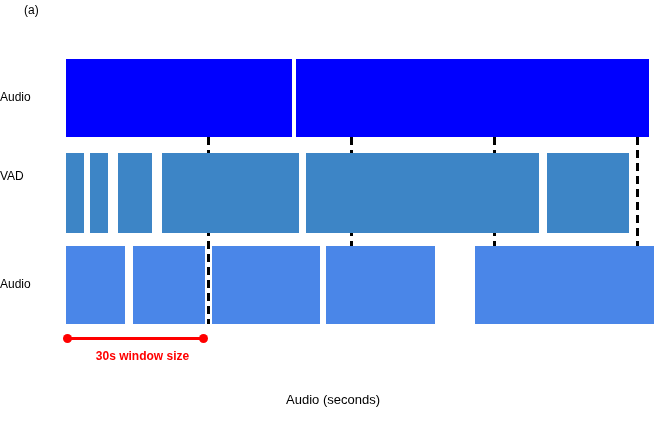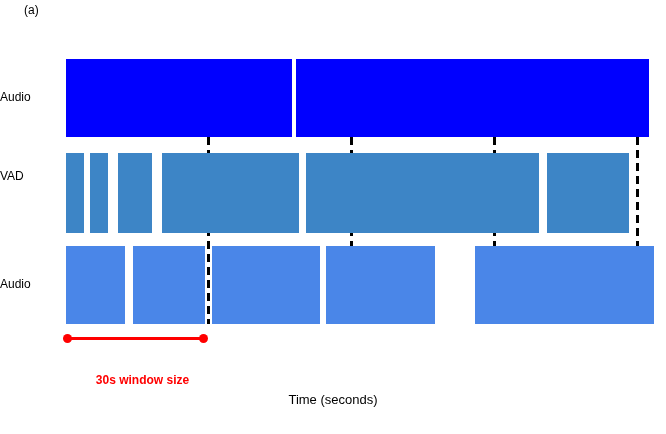--- a/index.html
+++ b/index.html
@@ -6,29 +6,29 @@
   #canvas{position:relative;width:666px;height:434px;background:#ffffff;overflow:hidden;}
   .txt{position:absolute;color:#000;}
   #corner-label{left:24px;top:3px;font-size:12px;}
   #axis-label{left:0;right:0;top:392px;text-align:center;font-size:13px;}
   .row-label{position:absolute;left:0;width:58px;text-align:left;font-size:12px;color:#000;}
   .seg{position:absolute;}
   .windowline{position:absolute;width:3px;
     background:repeating-linear-gradient(180deg,#000 0 8px,rgba(0,0,0,0) 8px 13px);}
   #arrow-line{position:absolute;height:3px;background:#ff0000;border-radius:2px;}
   .arrow-dot{position:absolute;width:9px;height:9px;border-radius:50%;background:#ff0000;}
-  #annotation-text{position:absolute;color:#ff0000;font-size:12px;font-weight:bold;white-space:nowrap;margin-top:24px;}
+  #annotation-text{position:absolute;color:#ff0000;font-size:12px;font-weight:bold;white-space:nowrap;}
 </style>
 </head>
 <body>
 
 <div id="canvas">
   <div id="corner-label" class="txt">(a)</div>
   <div id="chart-area"></div>
-  <div id="axis-label" class="txt">Time (seconds)</div>
+  <div id="axis-label" class="txt">Audio (seconds)</div>
 <div class="windowline" style="left: 207.1px; top: 59px; height: 265px;"></div>
     <div class="windowline" style="left: 350.2px; top: 59px; height: 265px;"></div>
     <div class="windowline" style="left: 493.3px; top: 59px; height: 265px;"></div>
     <div class="windowline" style="left: 636.4px; top: 59px; height: 265px;"></div>
     <div class="row-label" style="top: 90px;">Audio</div>
     <div class="seg" style="left: 65.5px; width: 226.575px; top: 59px; height: 78px; background: rgb(0, 0, 255);"></div>
     <div class="seg" style="left: 295.891px; width: 352.98px; top: 59px; height: 78px; background: rgb(0, 0, 255);"></div>
     <div class="row-label" style="top: 169px;">VAD</div>
     <div class="seg" style="left: 65.5px; width: 18.603px; top: 153px; height: 80px; background: rgb(61, 133, 198);"></div>
     <div class="seg" style="left: 89.827px; width: 18.126px; top: 153px; height: 80px; background: rgb(61, 133, 198);"></div>

